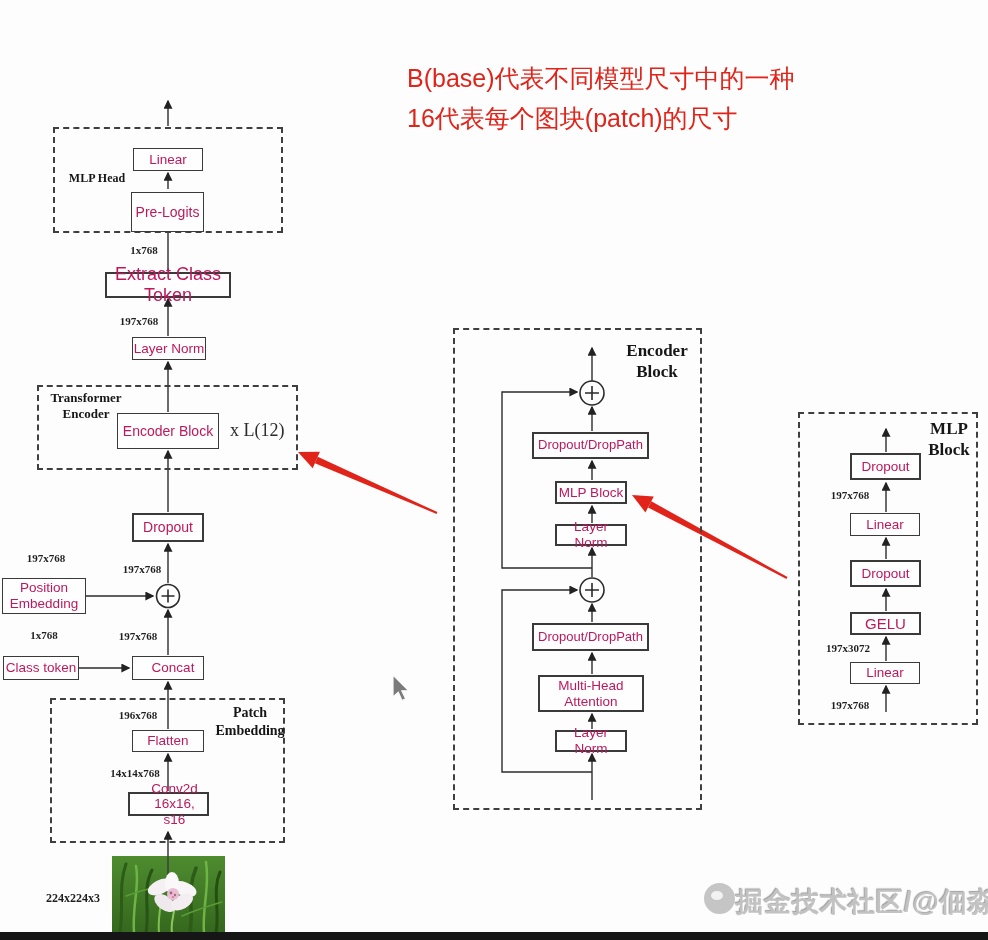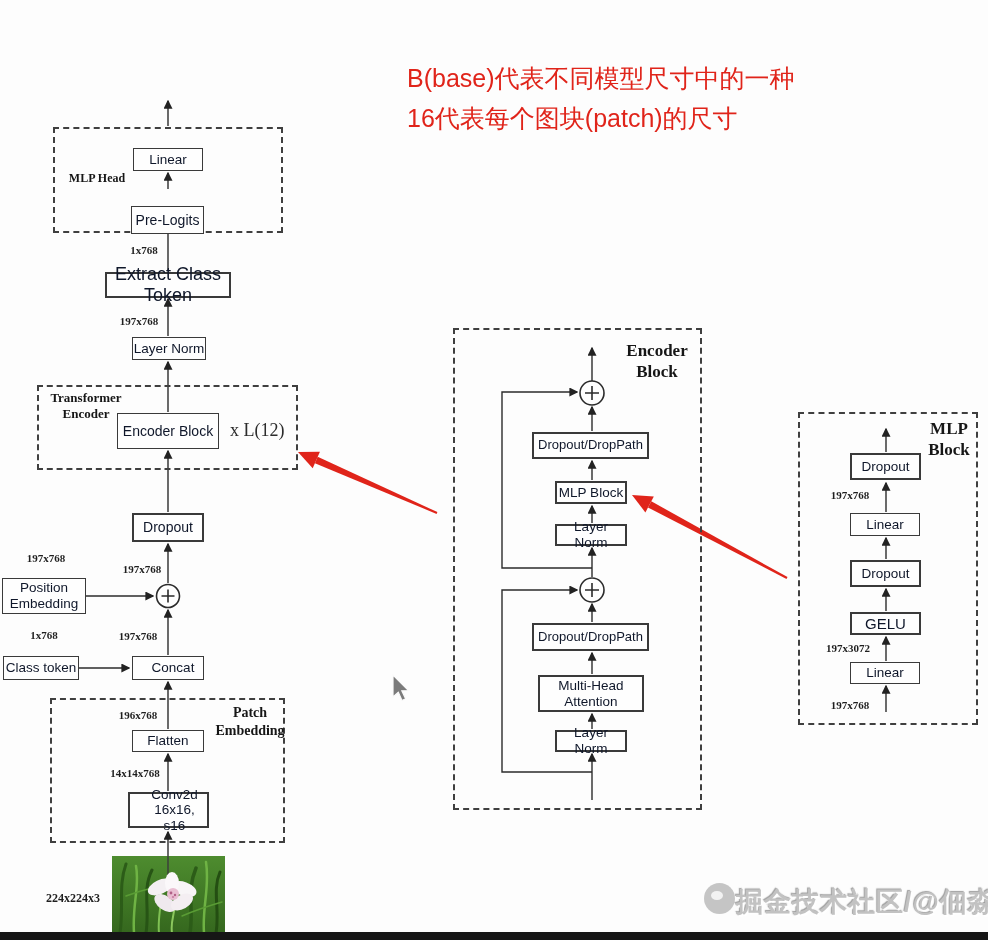--- a/index.html
+++ b/index.html
@@ -3,21 +3,21 @@
 <meta charset="utf-8">
 <style>
   html,body{margin:0;padding:0;background:#ffffff;}
   .canvas{position:relative;width:988px;height:940px;background:#fdfdfd;overflow:hidden;
           font-family:"Liberation Sans",sans-serif;}
   .abs{position:absolute;}
   .title{position:absolute;left:340px;top:4px;width:300px;text-align:center;
          font:bold 31px "Liberation Serif",serif;color:#141414;letter-spacing:.5px;}
   .rednote{position:absolute;font:25px "Liberation Sans",sans-serif;color:#e0241a;white-space:nowrap;}
   .node{position:absolute;display:flex;align-items:center;justify-content:center;
-        background:#fefefe;border:1.5px solid #3a3a3a;color:#0f172a;
+        background:#fefefe;border:1.5px solid #3a3a3a;color:#be185d;
         font:13.5px/1.15 "Liberation Sans",sans-serif;text-align:center;white-space:pre-line;
         box-sizing:border-box;}
   .thick{border-width:2px;}
   .dashed{position:absolute;border:2px dashed #3f3f3f;background:transparent;box-sizing:border-box;}
   .sec{position:absolute;font-family:"Liberation Serif",serif;font-weight:bold;color:#161616;
        text-align:center;white-space:pre-line;line-height:1.25;}
   .dim{position:absolute;font:bold 11px "Liberation Serif",serif;color:#1f1f1f;text-align:center;}
   .repeat{position:absolute;font:18px "Liberation Serif",serif;color:#2c2c2c;}
   .wires{position:absolute;left:0;top:0;pointer-events:none;}
   .watermark-text{position:absolute;left:736px;top:884px;font:bold 27px "Liberation Sans",sans-serif;
@@ -110,40 +110,40 @@
 
   <div class="dashed" style="left:453px;top:328px;width:249px;height:482px;"></div>
   <div class="sec" style="left:610px;top:340px;width:94px;font-size:17px;">Encoder
 Block</div>
 
   <div class="dashed" style="left:798px;top:412px;width:180px;height:313px;"></div>
   <div class="sec" style="left:908px;top:418px;width:82px;font-size:17px;">MLP
 Block</div>
 
   <div class="node" style="left:133px;top:148px;width:70px;height:23px;">Linear</div>
-  <div class="node" style="left:131px;top:206px;width:73px;height:28px;font-size:14px;">Pre-Logits</div>
+  <div class="node" style="left:131px;top:192px;width:73px;height:40px;font-size:14px;">Pre-Logits</div>
   <div class="dim" style="left:124px;top:244px;width:40px;">1x768</div>
   <div class="node thick" style="left:105px;top:272px;width:126px;height:26px;font-size:18px;">Extract Class Token</div>
   <div class="dim" style="left:114px;top:315px;width:50px;">197x768</div>
   <div class="node" style="left:132px;top:337px;width:74px;height:23px;">Layer Norm</div>
   <div class="node" style="left:117px;top:413px;width:102px;height:36px;font-size:14px;">Encoder Block</div>
   <div class="repeat" style="left:230px;top:420px;">x L(12)</div>
   <div class="node thick" style="left:132px;top:513px;width:72px;height:29px;font-size:14px;">Dropout</div>
   <div class="dim" style="left:18px;top:552px;width:56px;">197x768</div>
   <div class="dim" style="left:114px;top:563px;width:56px;">197x768</div>
   <div class="node" style="left:2px;top:578px;width:84px;height:36px;">Position
 Embedding</div>
   <div class="dim" style="left:20px;top:629px;width:48px;">1x768</div>
   <div class="dim" style="left:110px;top:630px;width:56px;">197x768</div>
   <div class="node" style="left:3px;top:656px;width:76px;height:24px;">Class token</div>
   <div class="node" style="left:132px;top:656px;width:72px;height:24px;padding-left:10px;">Concat</div>
   <div class="dim" style="left:110px;top:709px;width:56px;">196x768</div>
   <div class="node" style="left:132px;top:730px;width:72px;height:22px;">Flatten</div>
   <div class="dim" style="left:104px;top:767px;width:62px;">14x14x768</div>
-  <div class="node thick" style="left:128px;top:792px;width:81px;height:36px;padding-left:12px;">Conv2d
+  <div class="node thick" style="left:128px;top:792px;width:81px;height:24px;padding-left:12px;">Conv2d
 16x16, s16</div>
   <div class="dim" style="left:40px;top:891px;width:66px;font-size:12px;">224x224x3</div>
 
   <div class="imgwrap">
     <svg width="113" height="77" viewBox="0 0 113 77">
       <defs>
         <linearGradient id="grass" x1="0" y1="0" x2="0" y2="1">
           <stop offset="0" stop-color="#4e8c2f"></stop>
           <stop offset="0.5" stop-color="#417a26"></stop>
           <stop offset="1" stop-color="#35671e"></stop>

